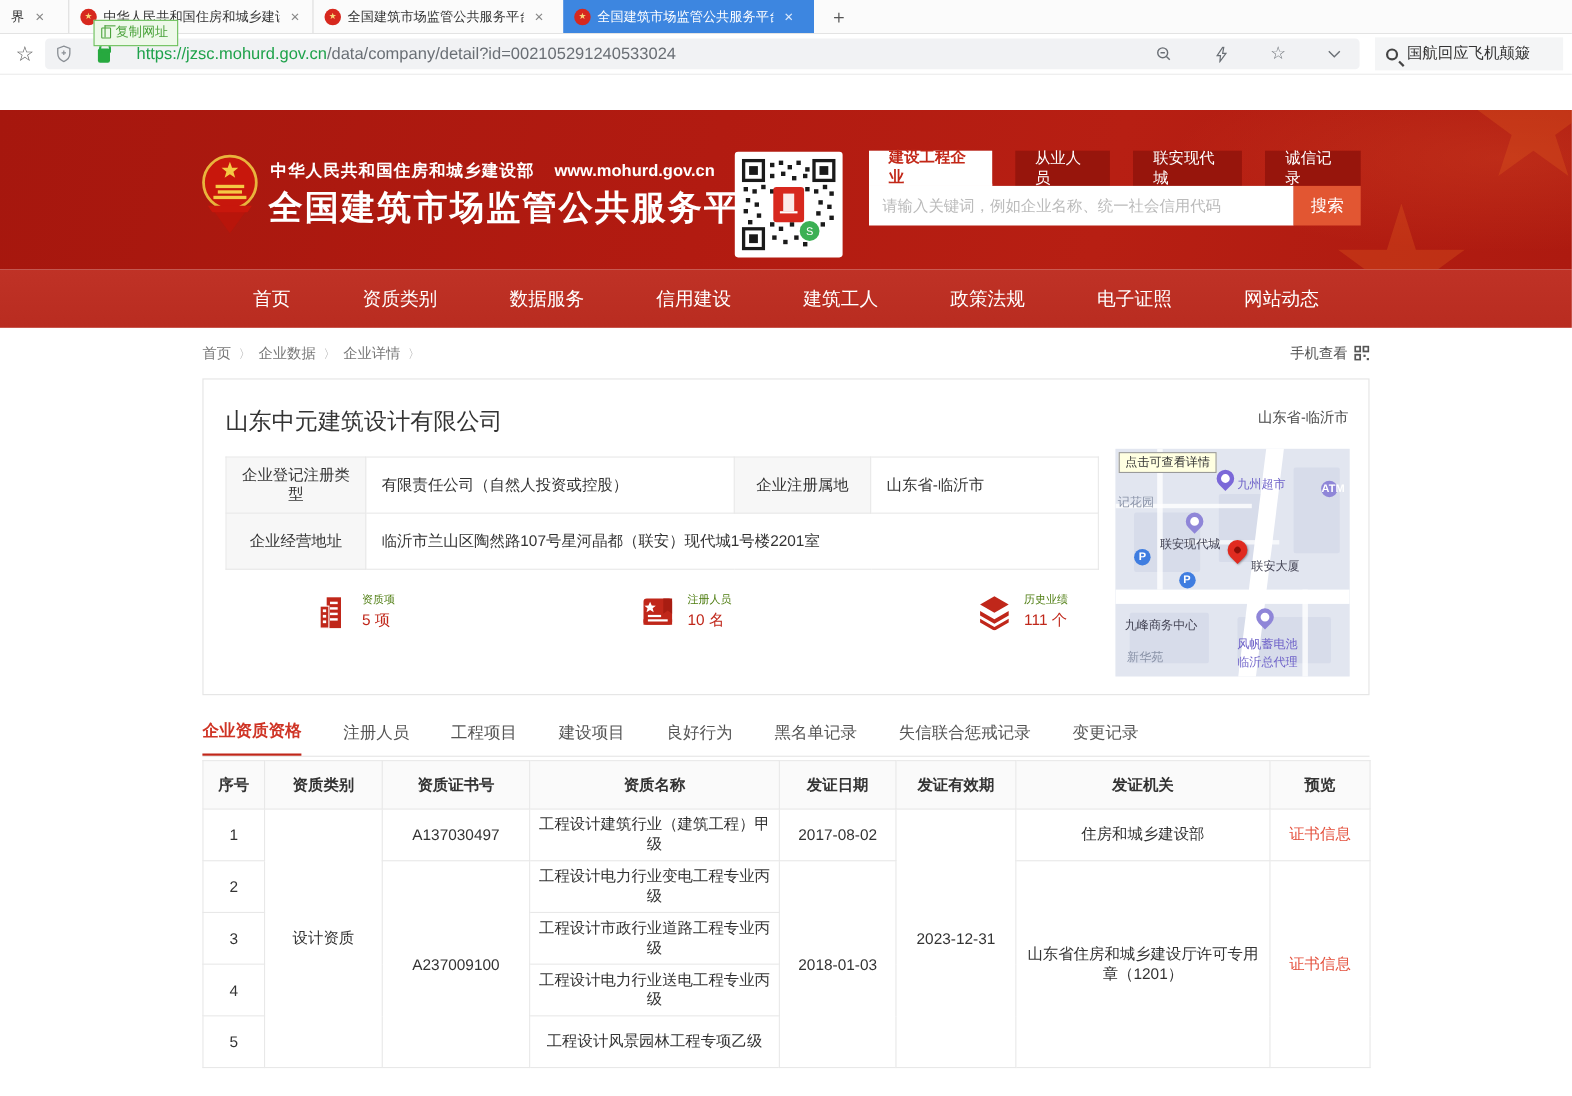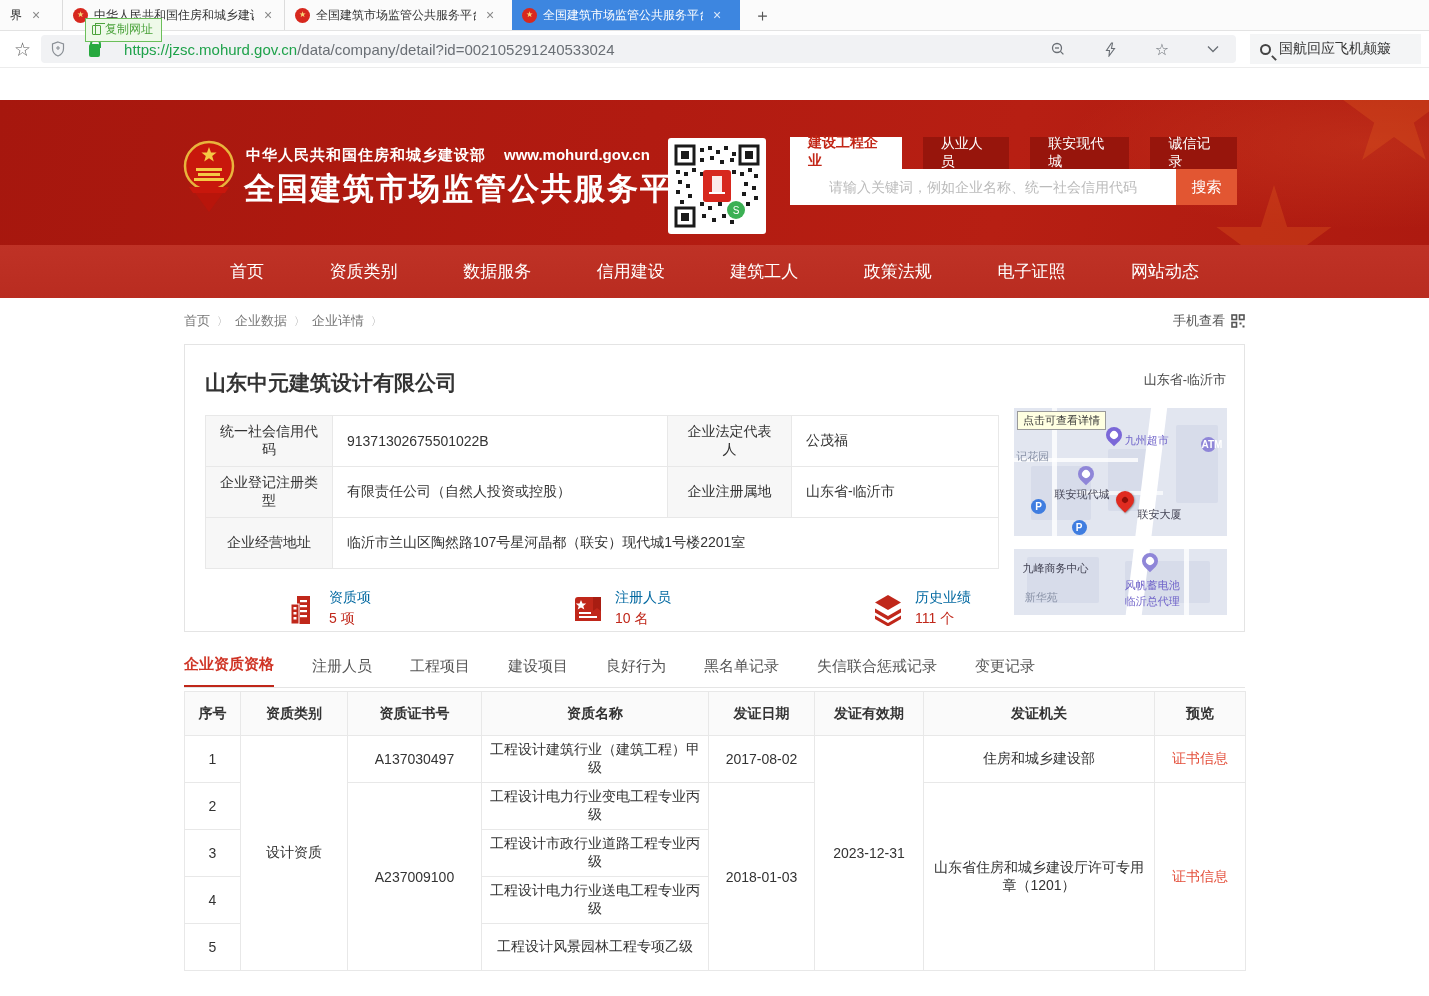--- a/index.html
+++ b/index.html
@@ -46,48 +46,48 @@
   .emblem { position:absolute; left:183px; top:38px; width:52px; height:74px; }
   .head-ministry { position:absolute; left:246px; top:46px; color:#fff; font-size:15px; font-weight:bold; letter-spacing:1px; }
   .head-ministry .www { font-weight:bold; margin-left:18px; letter-spacing:0; }
   .head-title { position:absolute; left:244px; top:68px; color:#fff; font-size:31px; font-weight:bold; letter-spacing:2px; }
   .qrbox { position:absolute; left:668px; top:38px; width:98px; height:96px; background:#fff; border-radius:3px; display:flex; align-items:center; justify-content:center; }
   .search-mod { position:absolute; left:790px; top:37px; width:447px; }
   .s-tabs { display:flex; gap:21px; height:32px; }
   .s-tab { padding:0 18px; display:flex; align-items:center; font-size:14px; color:#fff; background:#97150c; cursor:pointer; }
   .s-tab.active { background:#fff; color:#c22717; font-weight:bold; border-bottom:2px solid #fff; }
   .s-row { display:flex; height:36px; }
-  .s-input { flex:1; border:none; outline:none; background:#fff; padding:0 24px; font-size:14px; color:#333;text-align:center; }
+  .s-input { flex:1; border:none; outline:none; background:#fff; padding:0 12px; font-size:14px; color:#333; }
   .s-input::placeholder { color:#bbb; }
   .s-btn { width:61px; background:#e25632; color:#fff; font-size:15px; border:none; display:flex; align-items:center; justify-content:center; cursor:pointer;font-family:Liberation Serif, serif; }
 
   .mainnav { height:53px; background:linear-gradient(180deg,#bf3226,#b92c20); display:flex; align-items:center; padding:0 230px 0 230px; gap:0; justify-content:space-between; }
   .mainnav .nav-item { color:#fff; font-size:17px; cursor:pointer; white-space:nowrap; }
 
   
   .container { width:1061px; margin:0 auto; position:relative; }
   .crumbs { display:flex; align-items:center; height:46px; font-size:13px; color:#777; }
   .crumbs a { color:#777; text-decoration:none; cursor:pointer; }
   .crumbs .sep { margin:0 7px; color:#aaa; font-size:11px; }
   .crumbs .right { margin-left:auto; display:flex; align-items:center; gap:6px; color:#555; font-size:13px; cursor:pointer; }
   .qr-mini { width:14px; height:14px; }
 
   .card { border:1px solid #e4e4e4; position:relative; height:288px; padding:18px 20px; }
-  .co-name { font-size:21px; font-weight:bold; color:#333; margin-top:6px; }
+  .co-name { font-size:21px; font-weight:normal; color:#333; margin-top:6px; }
   .co-region { position:absolute; right:18px; top:26px; font-size:13px; color:#444; }
 
   .info-table { border-collapse:collapse; margin-top:18px; width:794px; table-layout:fixed; }
   .info-table td { border:1px solid #e8e8e8; height:51px; font-size:14px; color:#333; padding:4px 14px; }
   .info-table td.lbl { background:#f7f7f7; text-align:center; width:127px; color:#333; }
   .info-table td.lbl2 { width:124px; }
   .info-table td.val1 { width:335px; }
 
   .stats { display:flex; margin-top:20px; width:794px; padding:0 28px 0 80px; justify-content:space-between; }
   .stat { display:flex; align-items:center; gap:10px; }
-  .stat .txt .t1 { font-size:14px; color:#0369a1; }
+  .stat .txt .t1 { font-size:10px; color:#4d7c0f; }
   .stat .txt .t2 { font-size:14px; color:#c0271a; margin-top:3px; }
 
   .mapbox { position:absolute; right:17px; top:63px; width:213px; height:207px; background:#e2e6f0; overflow:hidden; cursor:pointer; }
   .road { position:absolute; background:#fff; }
   .blockshape { position:absolute; background:#cdd4e6; opacity:.55; border-radius:2px; }
   .map-tip { position:absolute; left:3px; top:3px; background:#ffffe1; border:1px solid #9a9a9a; font-size:11px; color:#333; padding:1px 5px; z-index:5; }
   .map-label { position:absolute; font-size:11px; white-space:nowrap; z-index:3; }
   .purple { color:#6f63c9; }
   .grayl { color:#8a93a8; }
   .darkl { color:#445; }
@@ -303,26 +303,20 @@
         </svg>
     </span>
   </div>
 
   <div class="card">
     <div class="co-name">山东中元建筑设计有限公司</div>
     <div class="co-region">山东省-临沂市</div>
 
     <table class="info-table">
       <tbody>
-          <tr>
-        <td class="lbl">统一社会信用代码</td>
-        <td class="val1">91371302675501022B</td>
-        <td class="lbl lbl2">企业法定代表人</td>
-        <td>公茂福</td>
-      </tr>
       <tr>
         <td class="lbl">企业登记注册类型</td>
         <td class="val1">有限责任公司（自然人投资或控股）</td>
         <td class="lbl lbl2">企业注册属地</td>
         <td>山东省-临沂市</td>
       </tr>
       <tr>
         <td class="lbl">企业经营地址</td>
         <td colspan="3">临沂市兰山区陶然路107号星河晶都（联安）现代城1号楼2201室</td>
       </tr>

